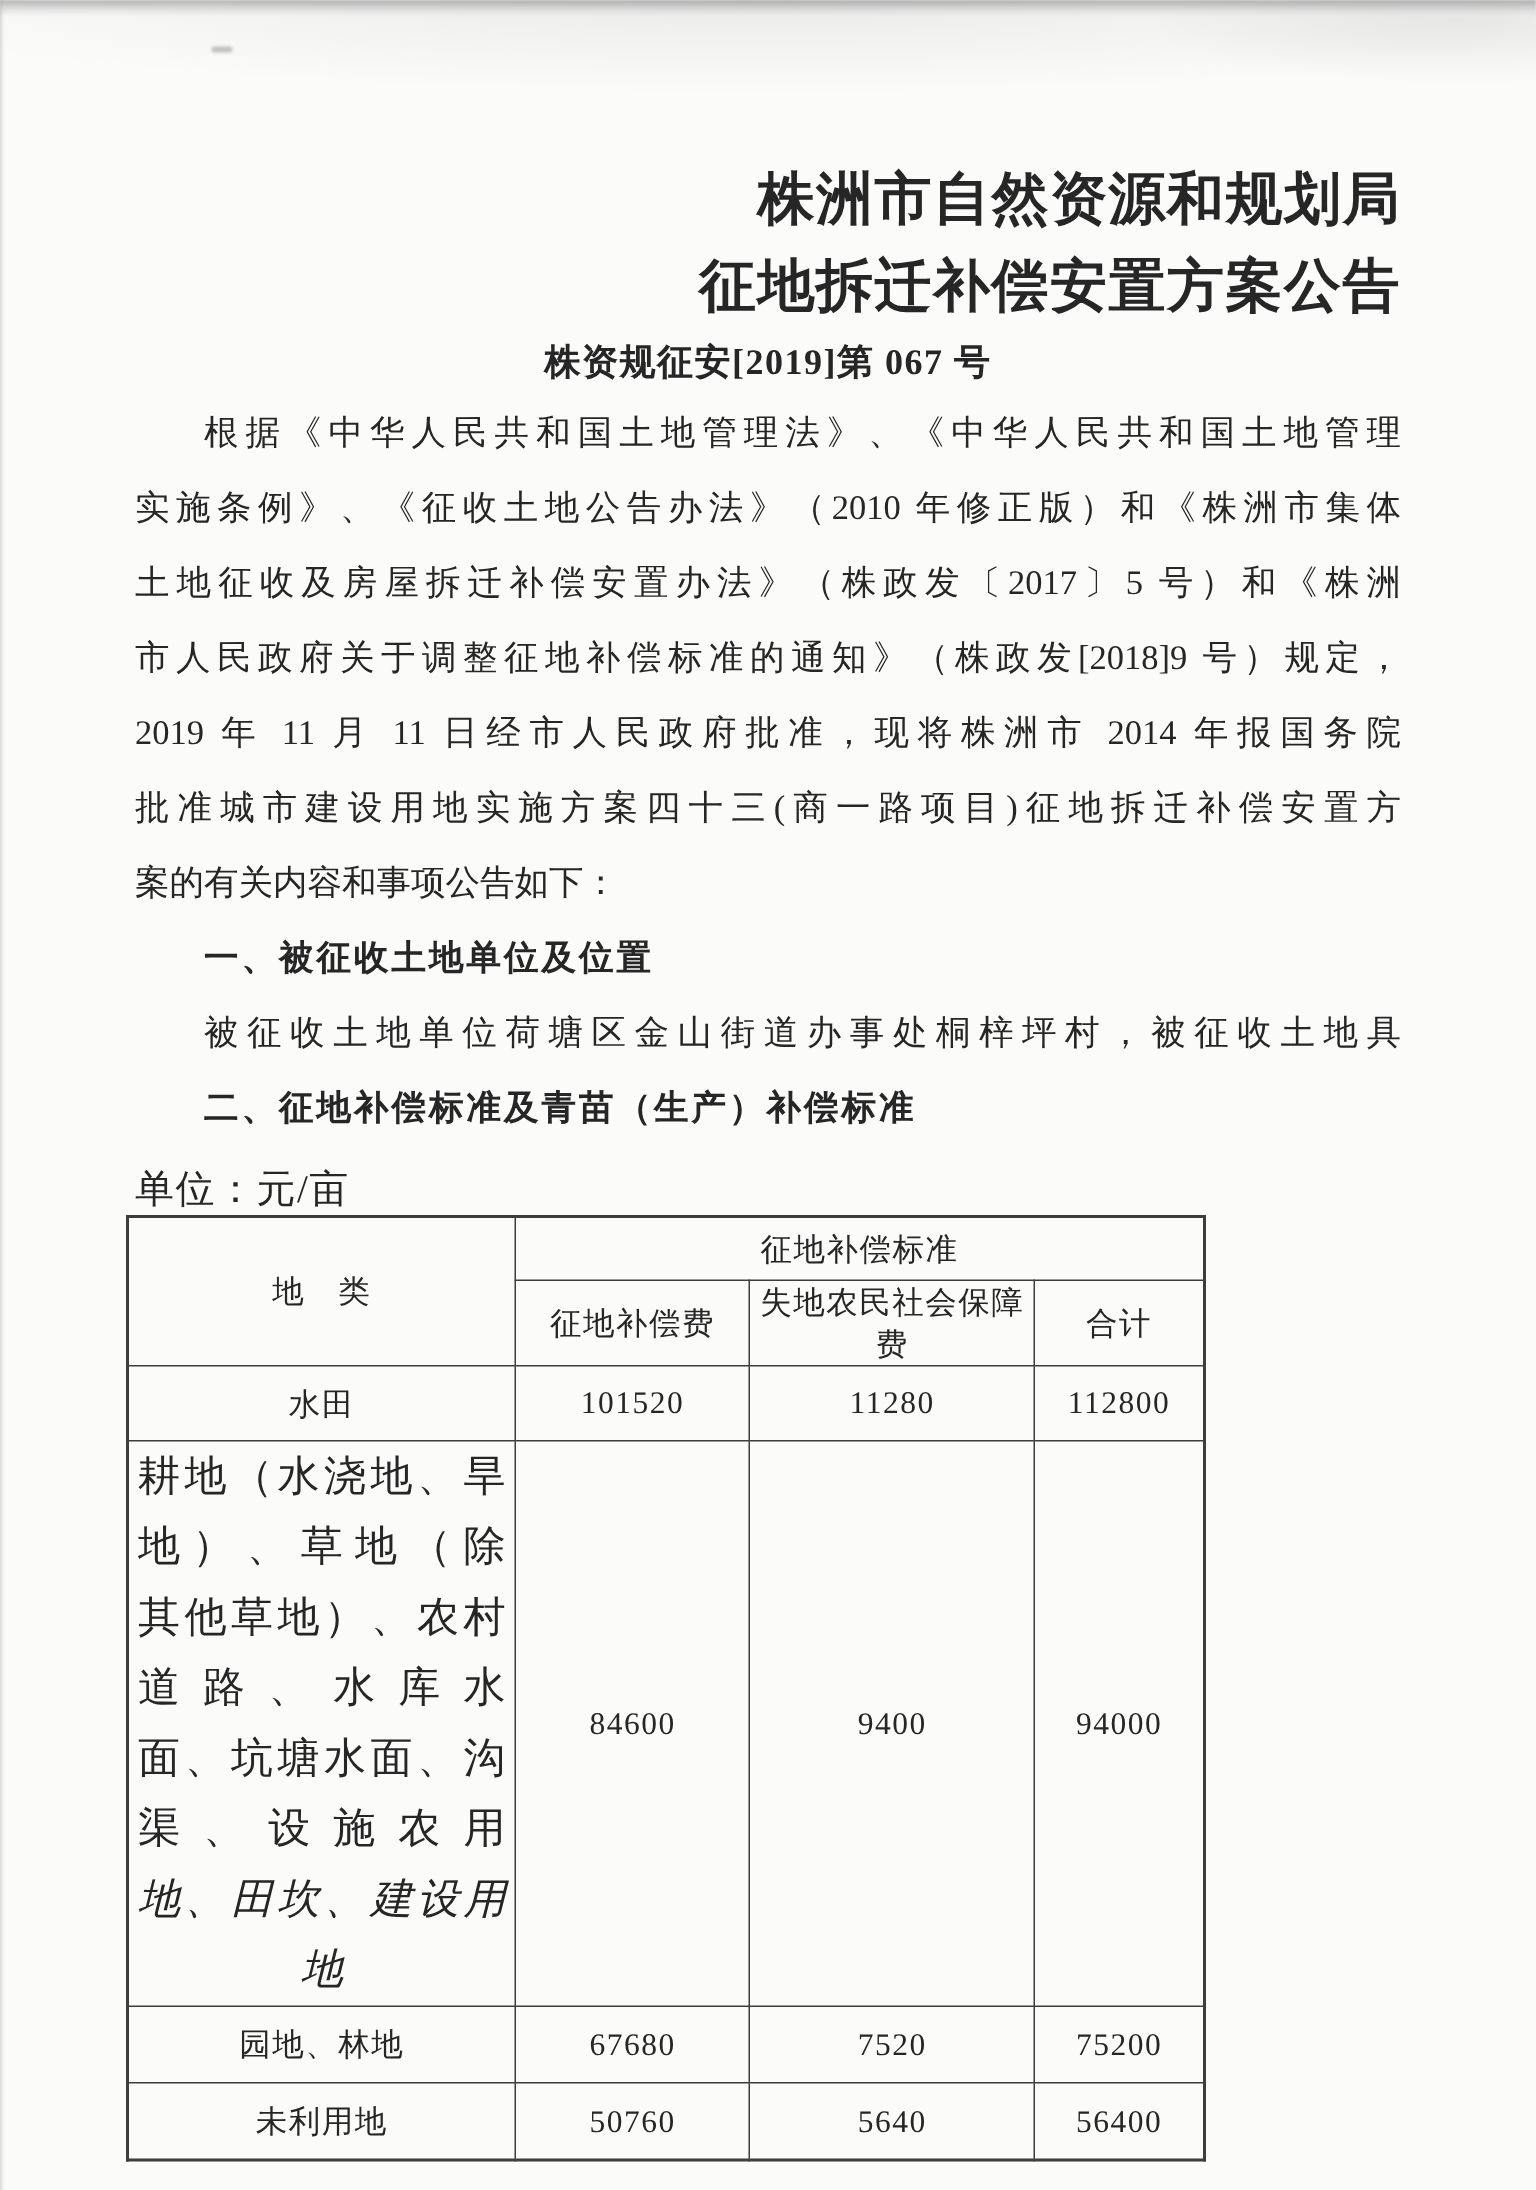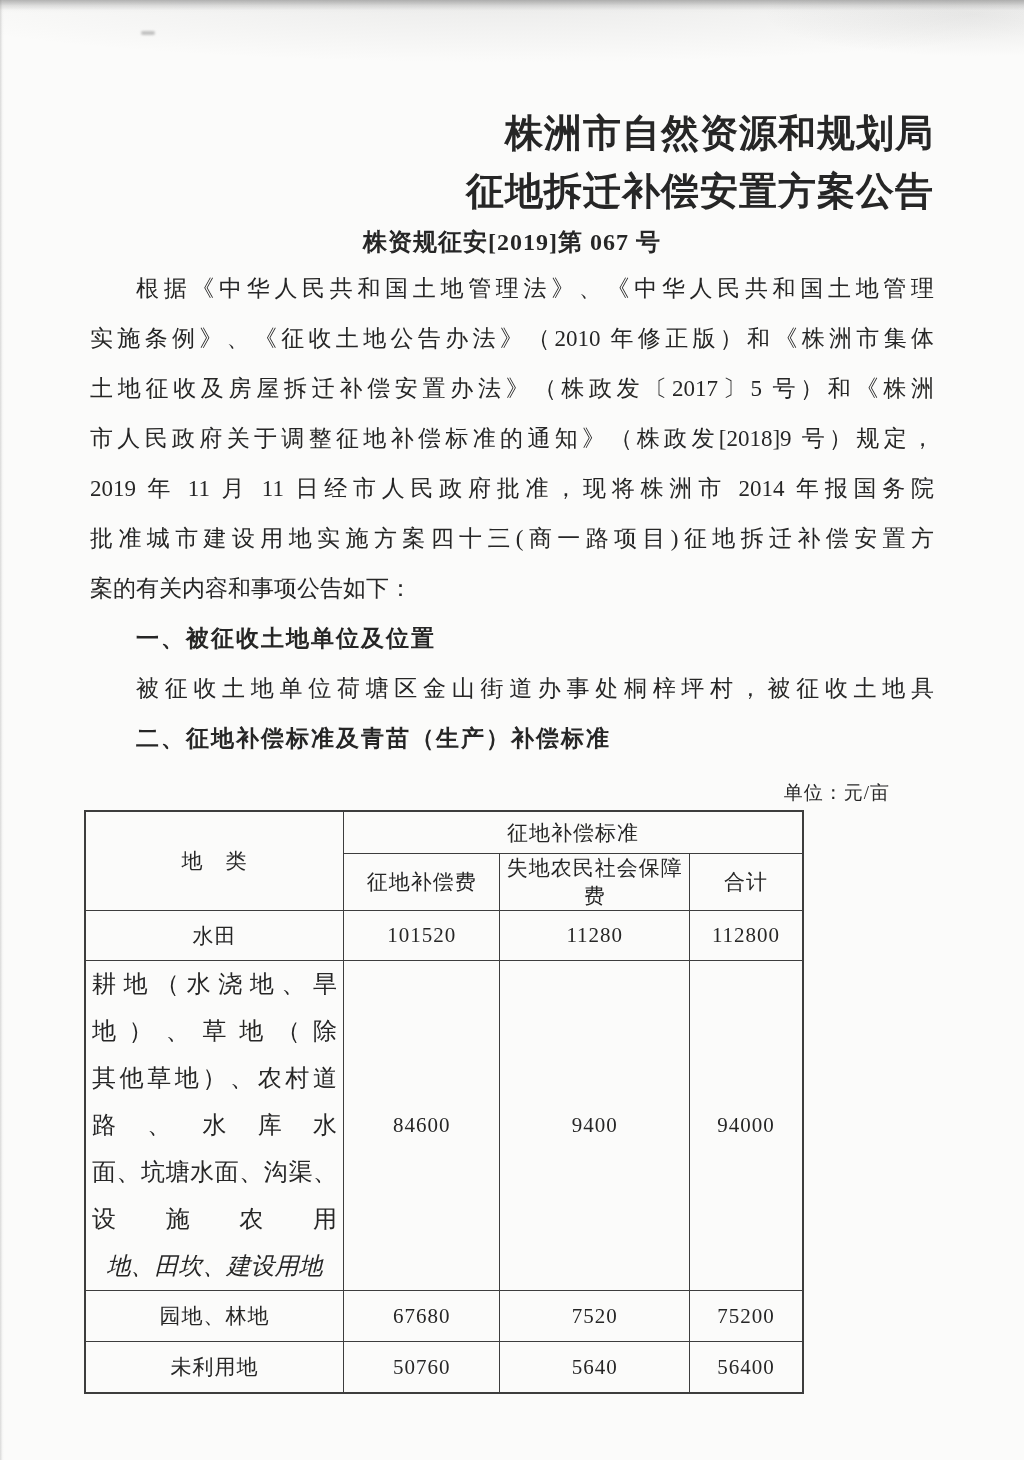--- a/index.html
+++ b/index.html
@@ -56,23 +56,23 @@
   }
   .para{font-size:23px;line-height:50px;}
   .bline{white-space:nowrap;}
   .jl{text-align:justify;text-align-last:justify;white-space:normal;}
   .ind{text-indent:2em;}
   .heading{
     font-size:23px;line-height:50px;font-weight:bold;
     text-indent:2em;letter-spacing:2px;
   }
   .unit{
-    font-size:19px;line-height:34px;
+    font-size:26px;line-height:34px;
     margin-top:12px;
-    text-align:right;
+    text-align:left;
     padding-right:44px;
     letter-spacing:1px;
   }
   table.comp{
     border-collapse:collapse;
     table-layout:fixed;
     width:720px;
     margin-left:-6px;
     border:2px solid var(--line);
   }
@@ -86,21 +86,21 @@
   }
   tr.hrow1 td{height:41px;}
   tr.hrow2 td{height:41px;}
   tr.r0 td{height:49px;}
   tr.r1 td{height:192px;}
   tr.r2 td{height:50px;}
   tr.r3 td{height:50px;}
   td.num{font-size:22px;letter-spacing:0.5px;}
   td.longcell{padding:0 12px;}
   .cell-lines div{
-    font-size:24px;
+    font-size:28px;
     line-height:47px;
     text-align:justify;
     text-align-last:justify;
     letter-spacing:0;
   }
   .cell-lines div:last-child{text-align-last:center;font-style:italic;}
 </style>
 </head>
 <body>
 

